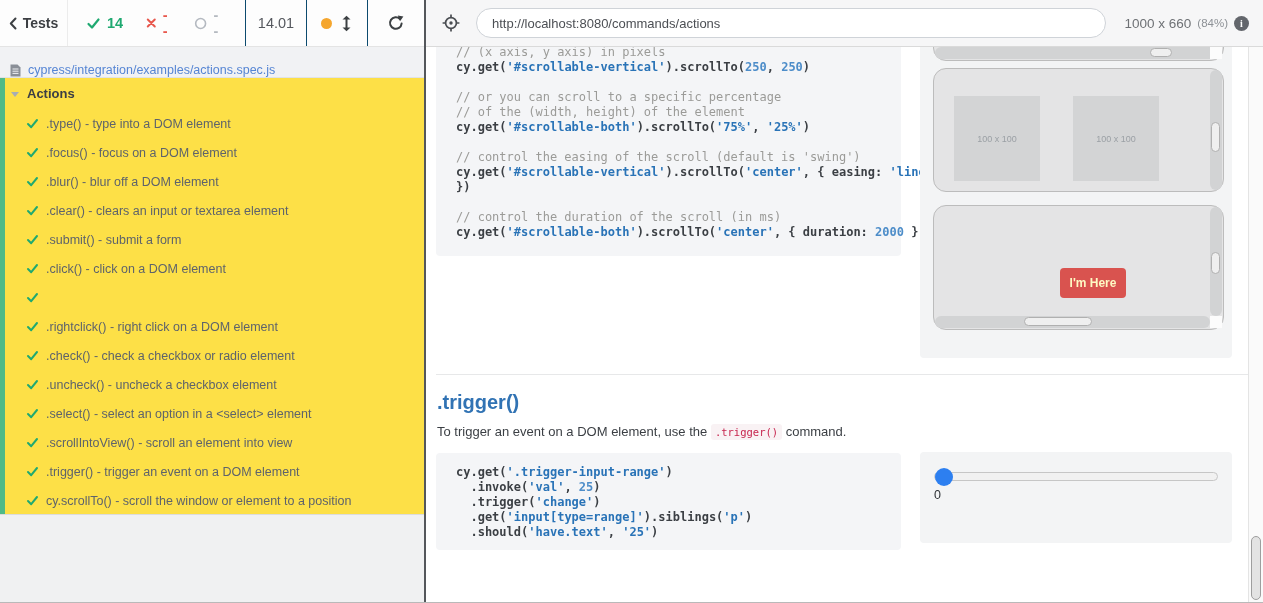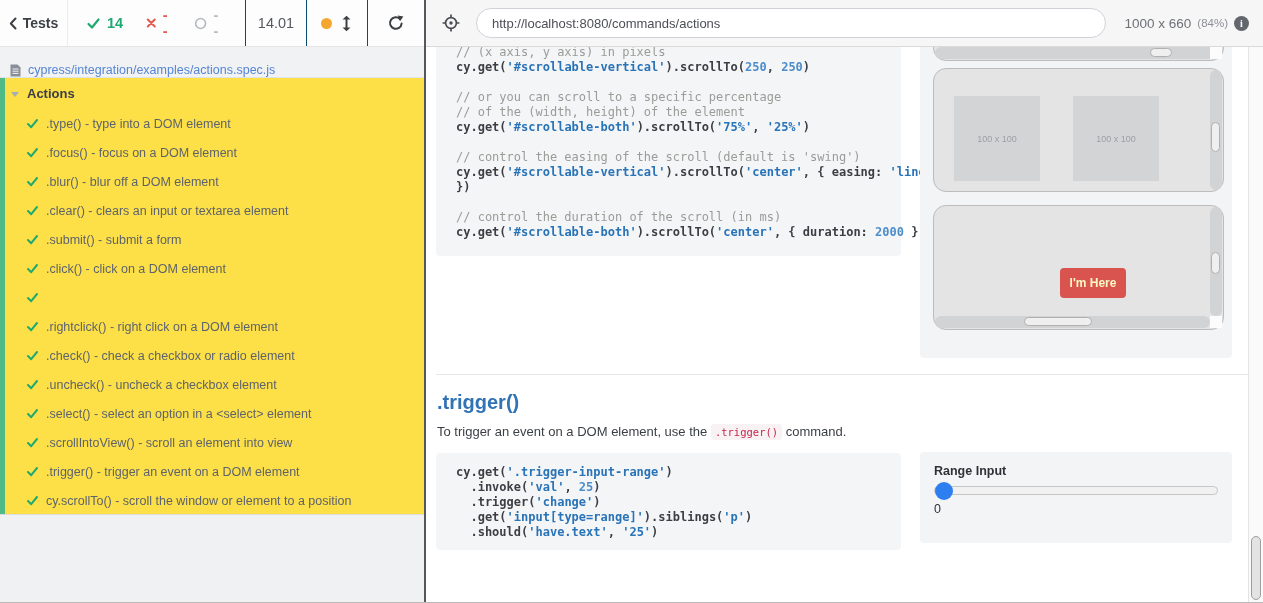--- a/index.html
+++ b/index.html
@@ -296,21 +296,20 @@
       </div>
 
       <div class="divider"></div>
 
       <h2 class="sect-heading">.trigger()</h2>
       <p class="sect-desc"><span>To trigger an event on a DOM element, use the </span><code class="inline-code">.trigger()</code><span> command.</span></p>
 
       <pre class="codeblock" id="code2"><div class="code-line"><span class="tok-p">cy.get(</span><span class="tok-s">'.trigger-input-range'</span><span class="tok-p">)</span></div><div class="code-line"><span class="tok-p">  .invoke(</span><span class="tok-s">'val'</span><span class="tok-p">, </span><span class="tok-n">25</span><span class="tok-p">)</span></div><div class="code-line"><span class="tok-p">  .trigger(</span><span class="tok-s">'change'</span><span class="tok-p">)</span></div><div class="code-line"><span class="tok-p">  .get(</span><span class="tok-s">'input[type=range]'</span><span class="tok-p">).siblings(</span><span class="tok-s">'p'</span><span class="tok-p">)</span></div><div class="code-line"><span class="tok-p">  .should(</span><span class="tok-s">'have.text'</span><span class="tok-p">, </span><span class="tok-s">'25'</span><span class="tok-p">)</span></div></pre>
 
       <div class="demo-panel" id="panel-range">
-        <div class="range-label">Range Input</div>
         <div class="slider">
           <div class="slider-thumb"></div>
         </div>
         <div class="range-value">0</div>
       </div>
 
       <div class="page-scrollbar">
         <div class="page-thumb"></div>
       </div>
     </div>

